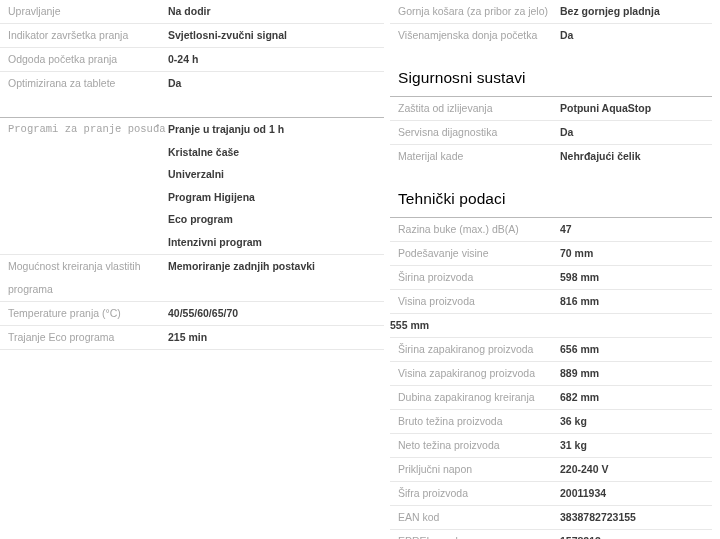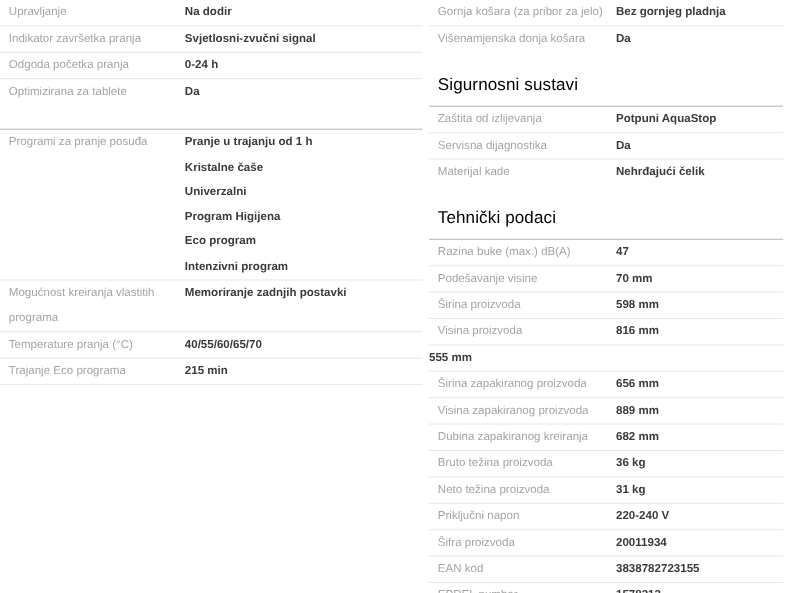--- a/index.html
+++ b/index.html
@@ -89,21 +89,21 @@
   .row.tall .label {
     line-height: 23px;
     width: 168px;
   }
   .row.tall .label span { display: block; }
 
   
   .row.list-row {
     align-items: flex-start;
   }
-  .row.list-row .label { line-height: 23px; }
+  .row.list-row .label { line-height: 23px; font-family: Liberation Mono, monospace; }
   .row.list-row .value { line-height: 23px; }
   .row.list-row .value .v-item {
     display: block;
     height: 22.6px;
     line-height: 22.6px;
   }
 </style>
 </head>
 <body>
 
@@ -165,21 +165,21 @@
   </div>
 
   <div class="column col-right">
 
     <div class="rows">
       <div class="row">
         <div class="label">Gornja košara (za pribor za jelo)</div>
         <div class="value">Bez gornjeg pladnja</div>
       </div>
       <div class="row" style="border-bottom:none;">
-        <div class="label">Višenamjenska donja košara</div>
+        <div class="label">Višenamjenska donja početka</div>
         <div class="value">Da</div>
       </div>
     </div>
 
     <div class="section-block">
       <div class="section-head">Sigurnosni sustavi</div>
       <div class="head-rule"></div>
 
       <div class="row">
         <div class="label">Zaštita od izlijevanja</div>

